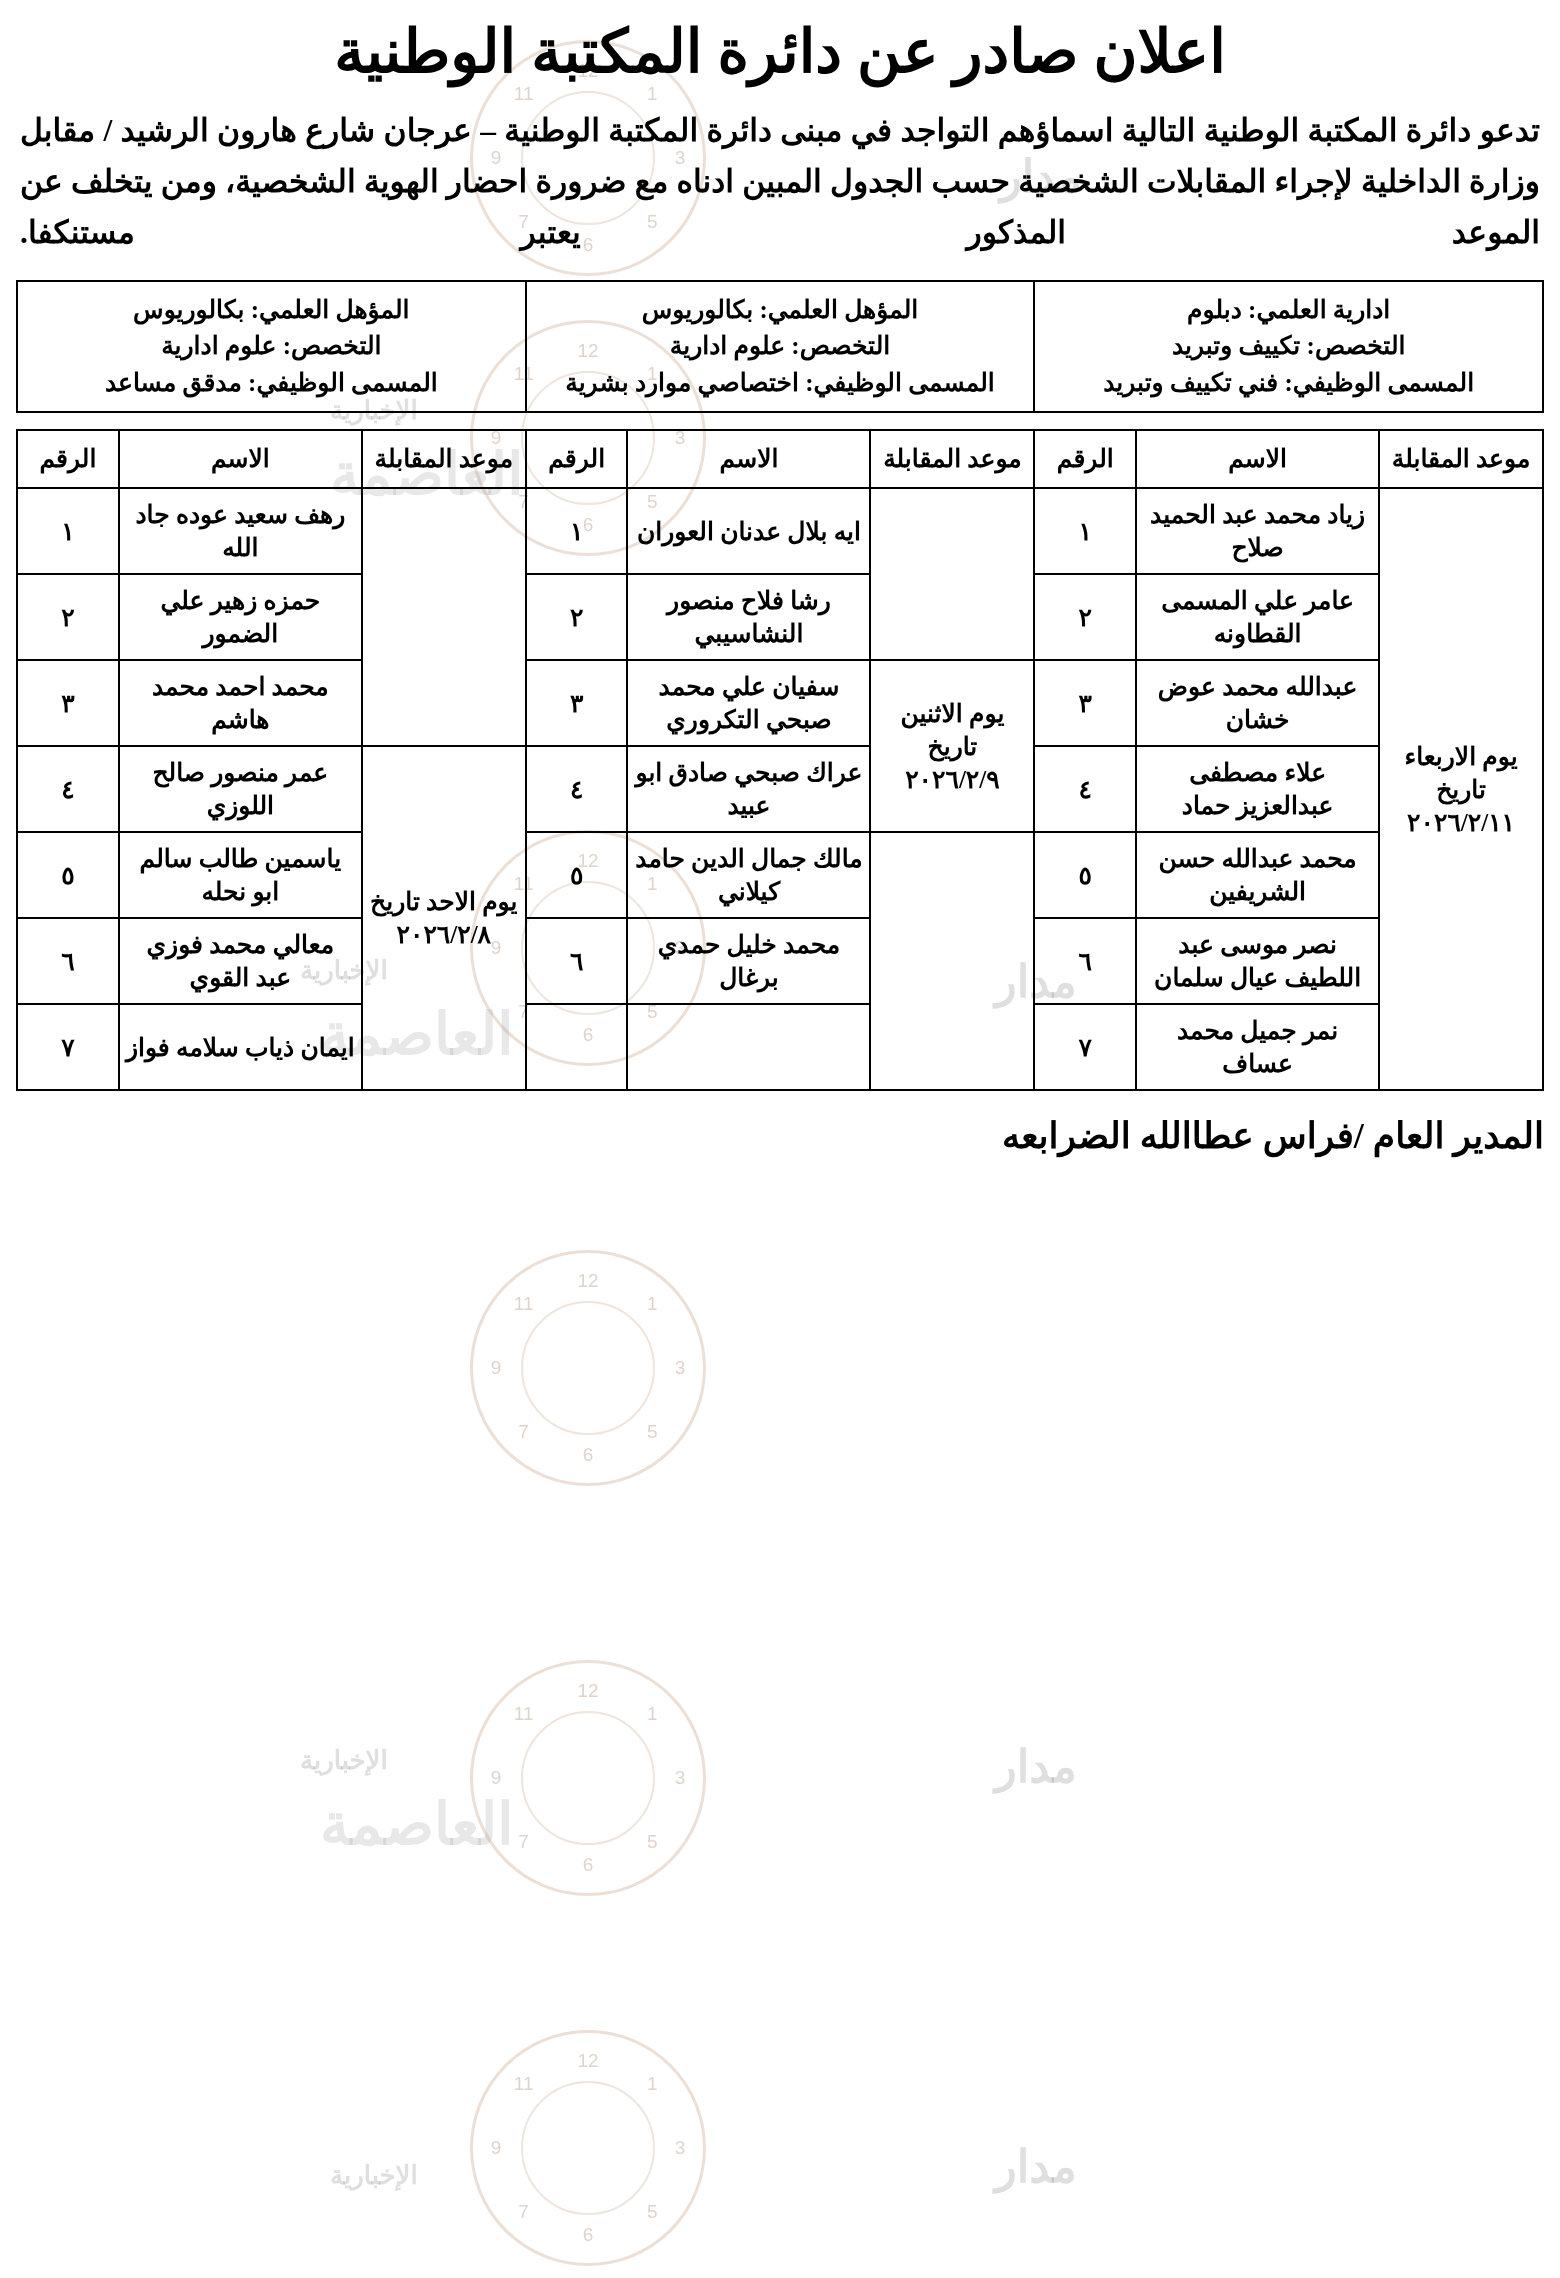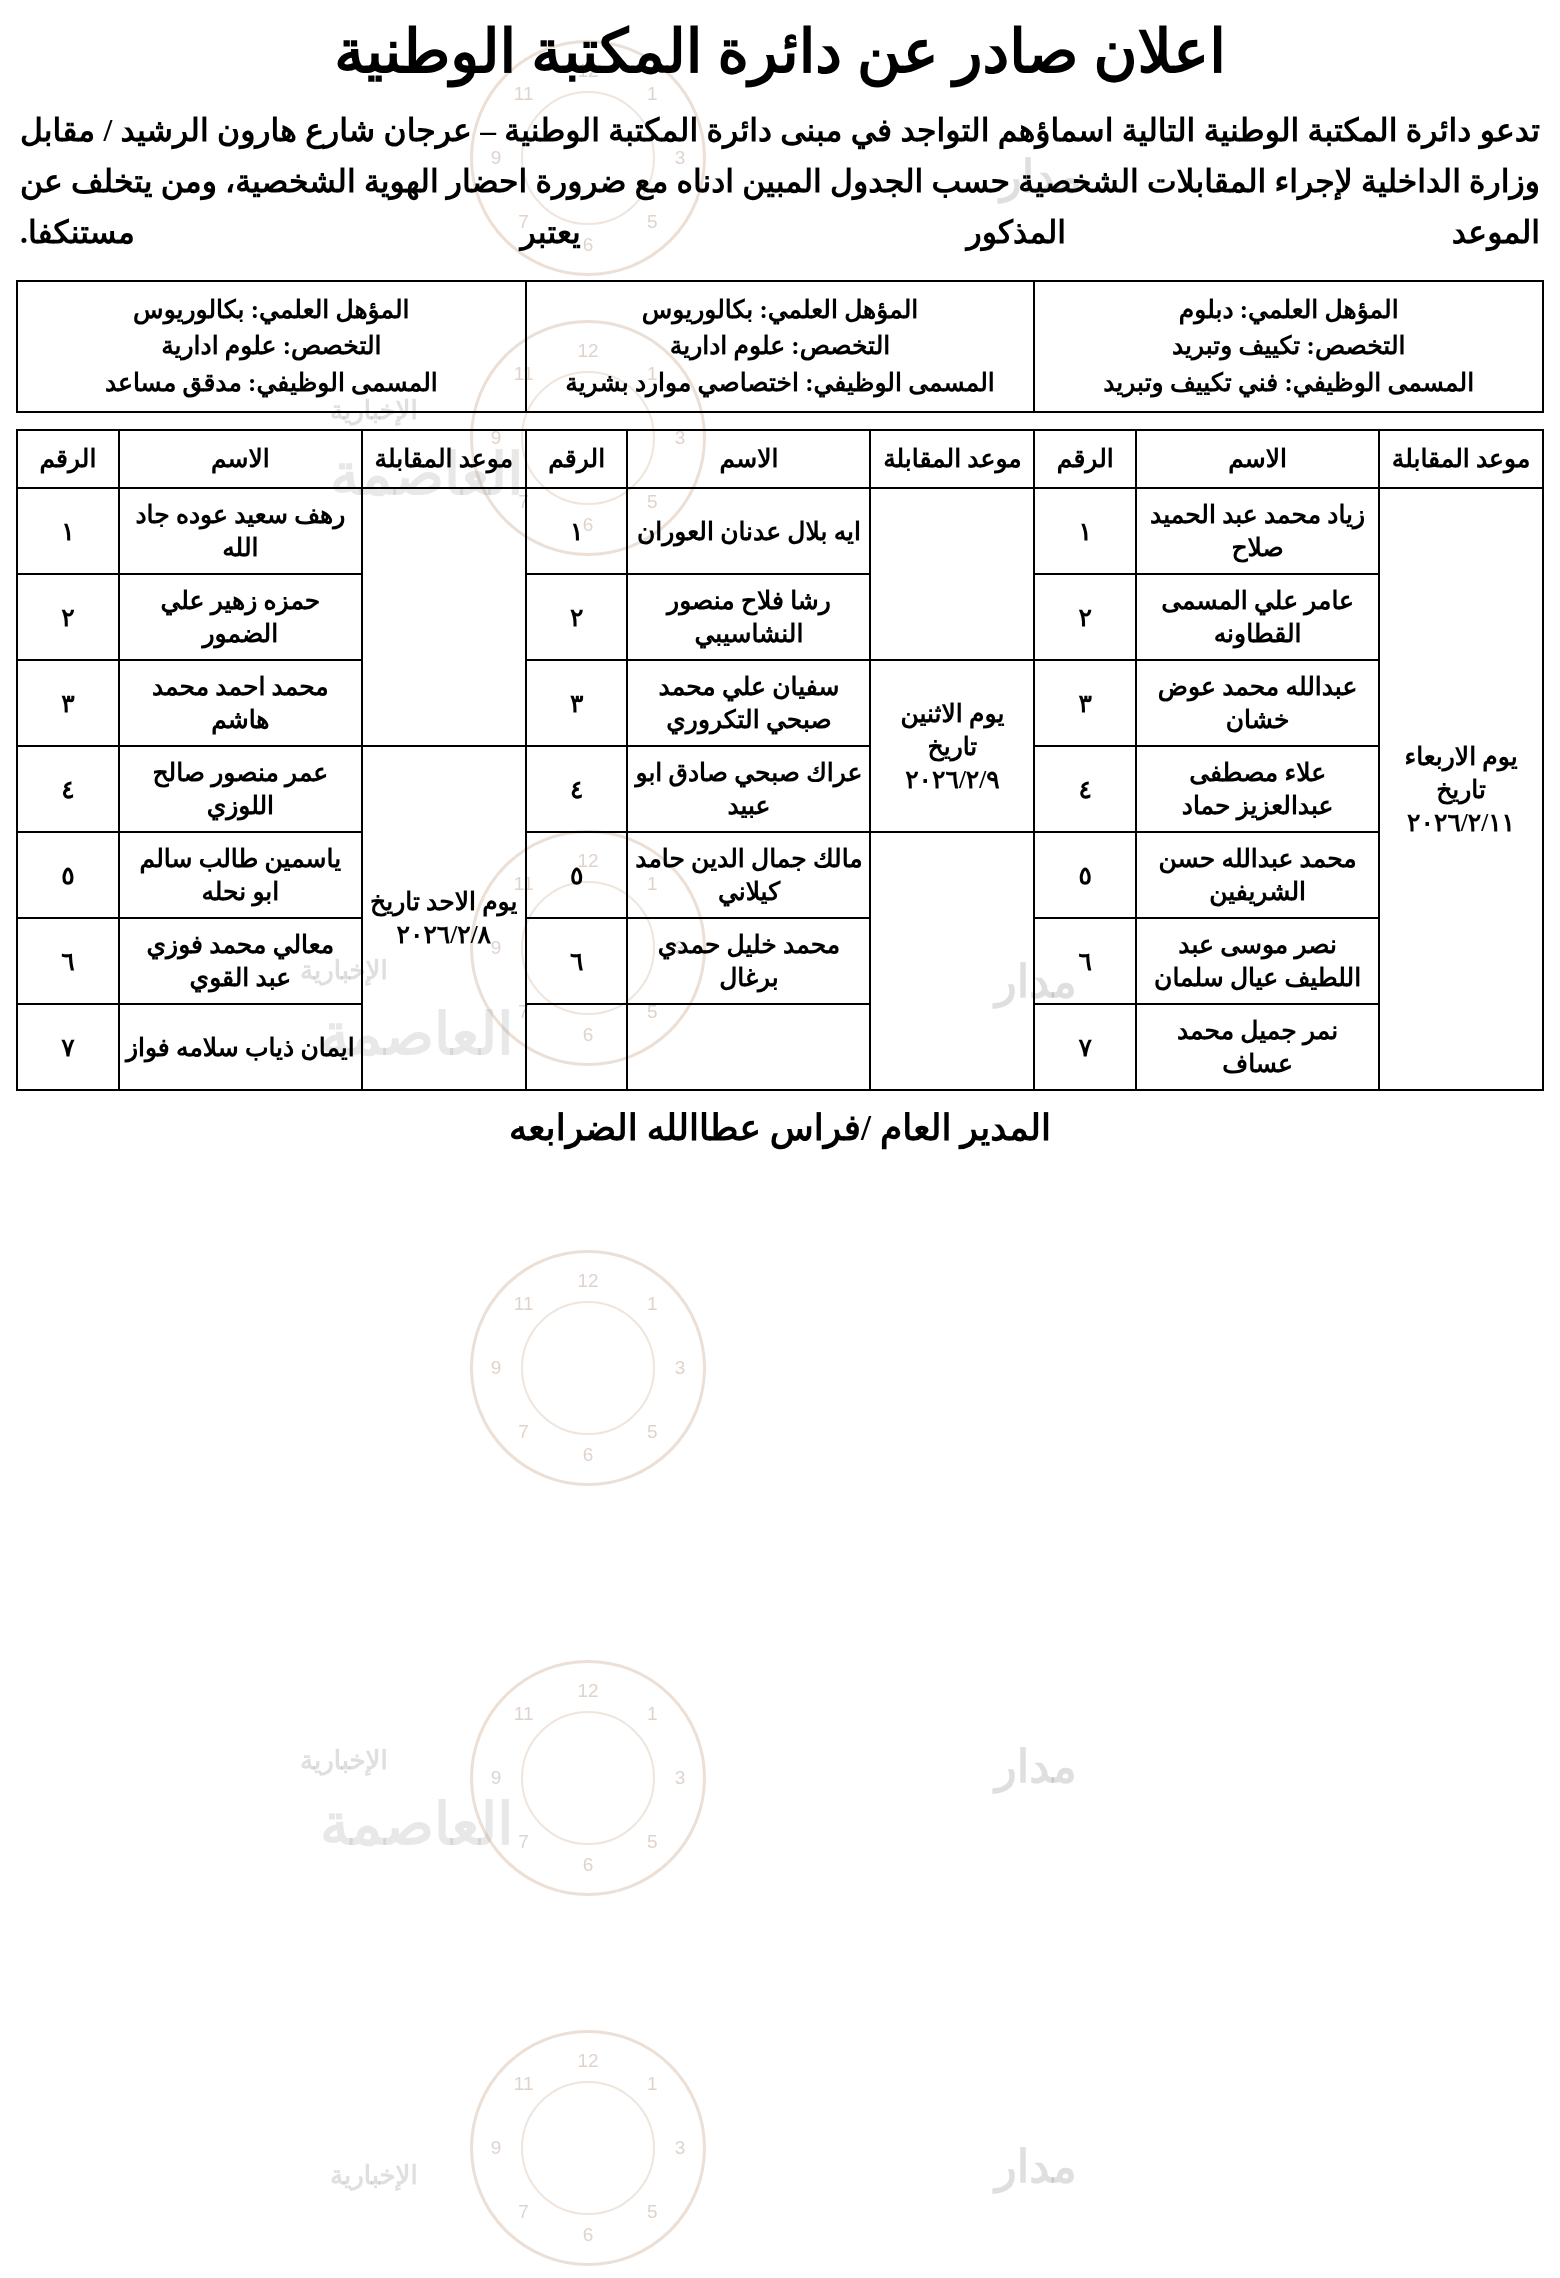--- a/index.html
+++ b/index.html
@@ -135,22 +135,21 @@
   .col-num   { width: 80px; }
   .col-name  { width: 205px; }
   .col-date  { width: 135px; border-radius: 29px; }
 
   .date-cell {
     font-size: 25px;
     line-height: 1.45;
   }
 
   .footer-sign {
-    margin-top: 16px;
-    text-align: center;
+    margin-top: 24px;
     font-size: 36px;
     font-weight: bold;
     letter-spacing: 0px;
   }
 </style>
 </head>
 <body>
 
 <div class="page">
 
@@ -232,21 +231,21 @@
   <div class="content">
 
     <h1 class="doc-title">اعلان صادر عن دائرة المكتبة الوطنية</h1>
 
     <p class="doc-intro">تدعو دائرة المكتبة الوطنية التالية اسماؤهم التواجد في مبنى دائرة المكتبة الوطنية – عرجان شارع هارون الرشيد / مقابل وزارة الداخلية لإجراء المقابلات الشخصية حسب الجدول المبين ادناه مع ضرورة احضار الهوية الشخصية، ومن يتخلف عن الموعد المذكور يعتبر مستنكفا.</p>
 
     <table class="qual-table">
       <tbody>
         <tr>
           <td>
-            <span class="qline">المؤهل العلمي: دبلوم</span>
+            <span class="qline">ادارية العلمي: دبلوم</span>
             <span class="qline">التخصص: تكييف وتبريد</span>
             <span class="qline">المسمى الوظيفي: فني تكييف وتبريد</span>
           </td>
           <td>
             <span class="qline">المؤهل العلمي: بكالوريوس</span>
             <span class="qline">التخصص: علوم ادارية</span>
             <span class="qline">المسمى الوظيفي: اختصاصي موارد بشرية</span>
           </td>
           <td>
             <span class="qline">المؤهل العلمي: بكالوريوس</span>

